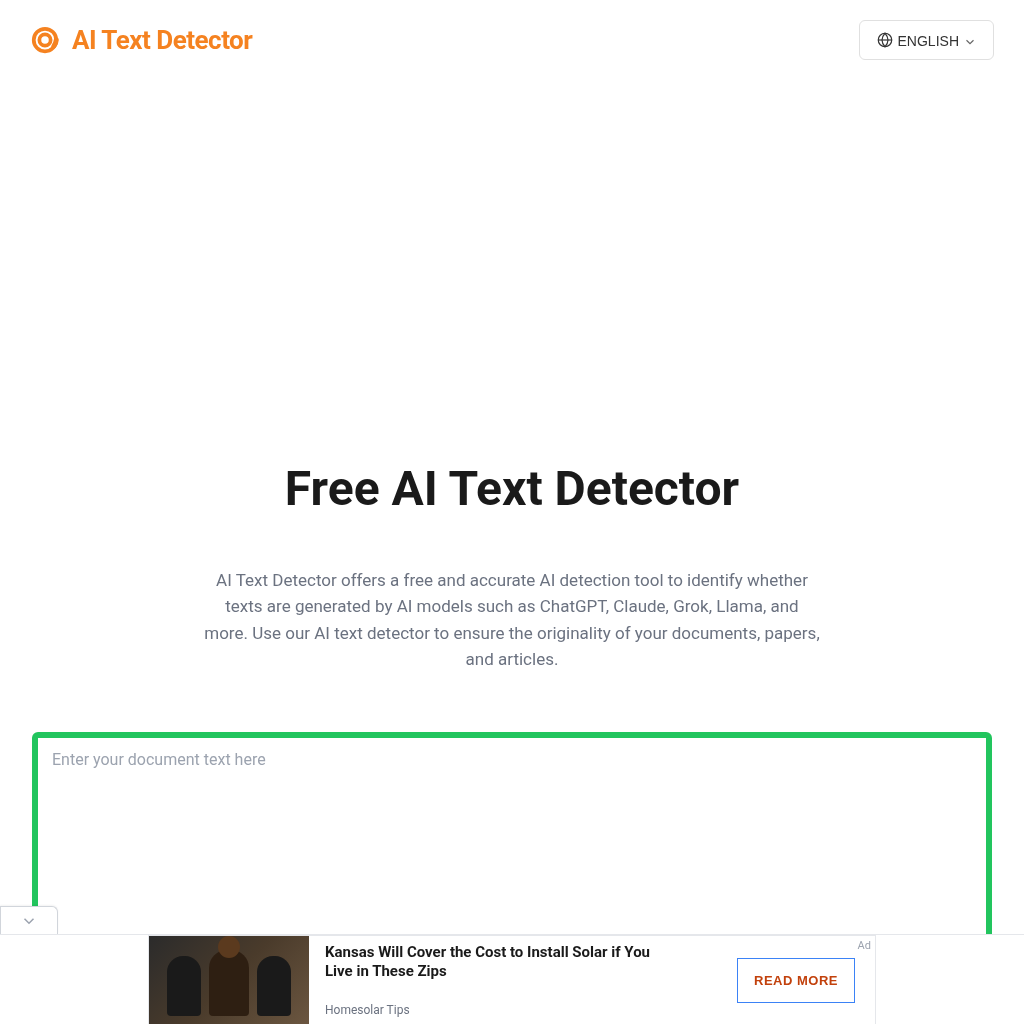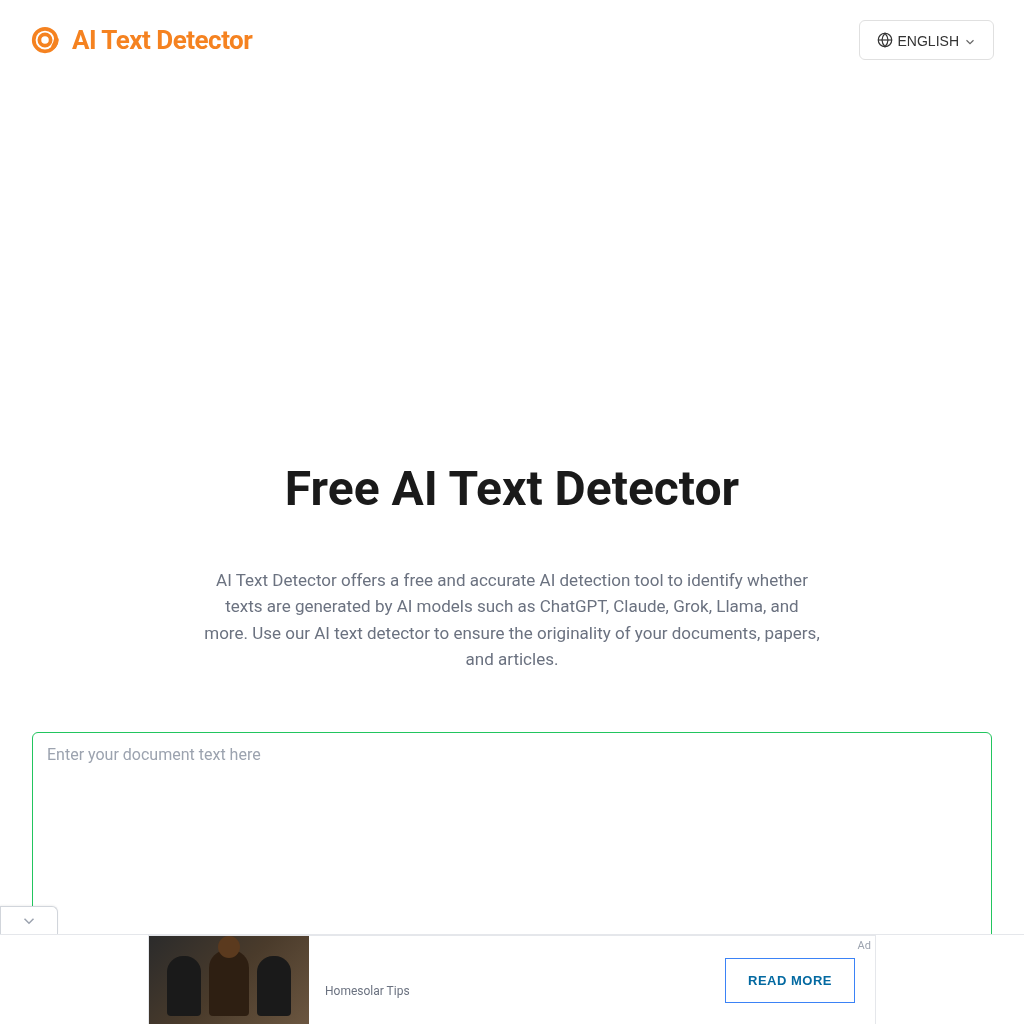--- a/index.html
+++ b/index.html
@@ -75,21 +75,21 @@
       max-width: 620px;
       margin: 50px auto 12px;
     }
     .textarea-wrap {
       margin-top: 60px;
       padding: 0 32px;
     }
     .doc-textarea {
       width: 100%;
       height: 255px;
-      border: 1px solid #22c55e;
+      border: 6px solid #22c55e;
       border-radius: 6px;
       padding: 12px 14px;
       font-size: 16px;
       font-family: inherit;
       color: #111;
       resize: both;
     }
     .doc-textarea::placeholder {
       color: #9ca3af;
     }
@@ -184,26 +184,26 @@
     }
     .ad-source {
       font-size: 12px;
       color: #6b7280;
       margin-top: 22px;
     }
     .ad-cta {
       align-self: center;
       margin-right: 20px;
       border: 1px solid #3b82f6;
-      color: #0369a1;
+      color: #c2410c;
       background: #fff;
       font-weight: 700;
       font-size: 13px;
       letter-spacing: 0.5px;
-      padding: 14px 22px;
+      padding: 14px 16px;
       cursor: pointer;
     }
     .ad-label {
       position: absolute;
       top: 3px;
       right: 4px;
       font-size: 11px;
       color: #9ca3af;
     }
   </style>
@@ -252,18 +252,19 @@
       <path d="M6 9l6 6 6-6"></path>
     </svg>
 </div>
 
 <div class="ad-bar">
   <div class="ad-card">
     <div class="ad-img">
       <div class="center-fig"></div>
     </div>
     <div class="ad-text">
+      <div class="ad-headline">Kansas Will Cover the Cost to Install Solar if You Live in These Zips</div>
       <div class="ad-source">Homesolar Tips</div>
     </div>
     <button class="ad-cta">READ MORE</button>
     <span class="ad-label">Ad</span>
   </div>
 </div>
 
 </body></html>

